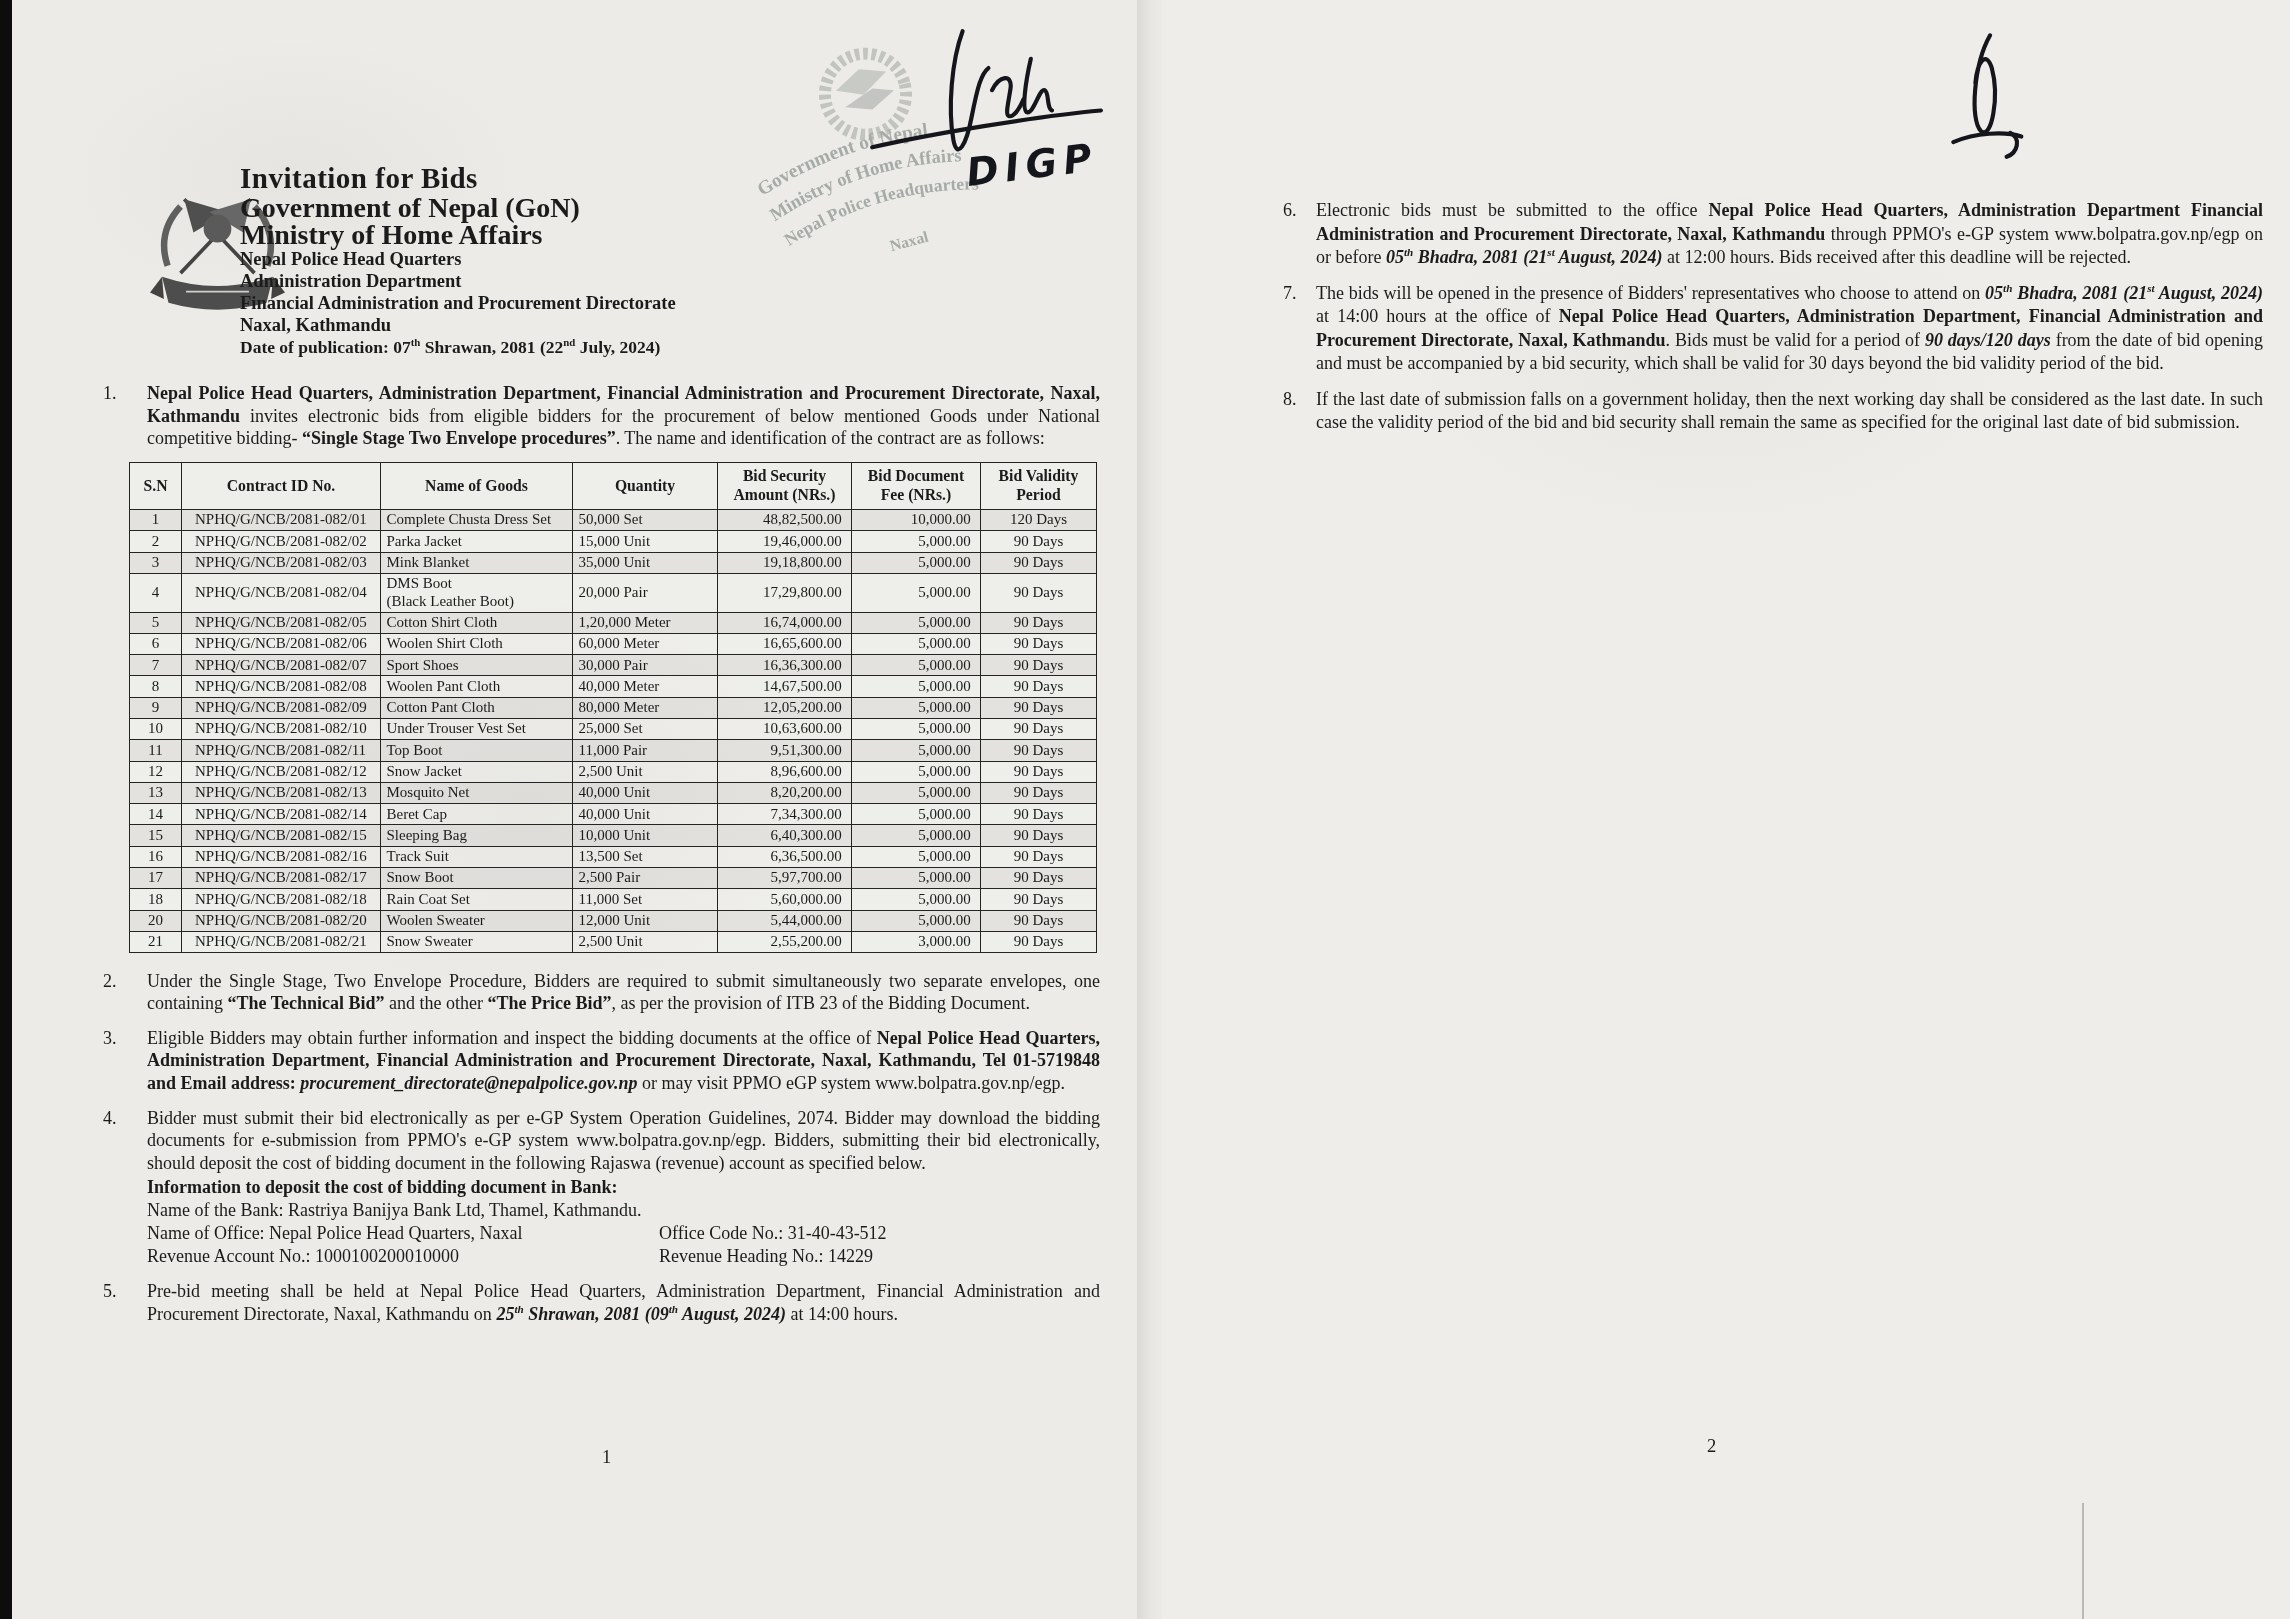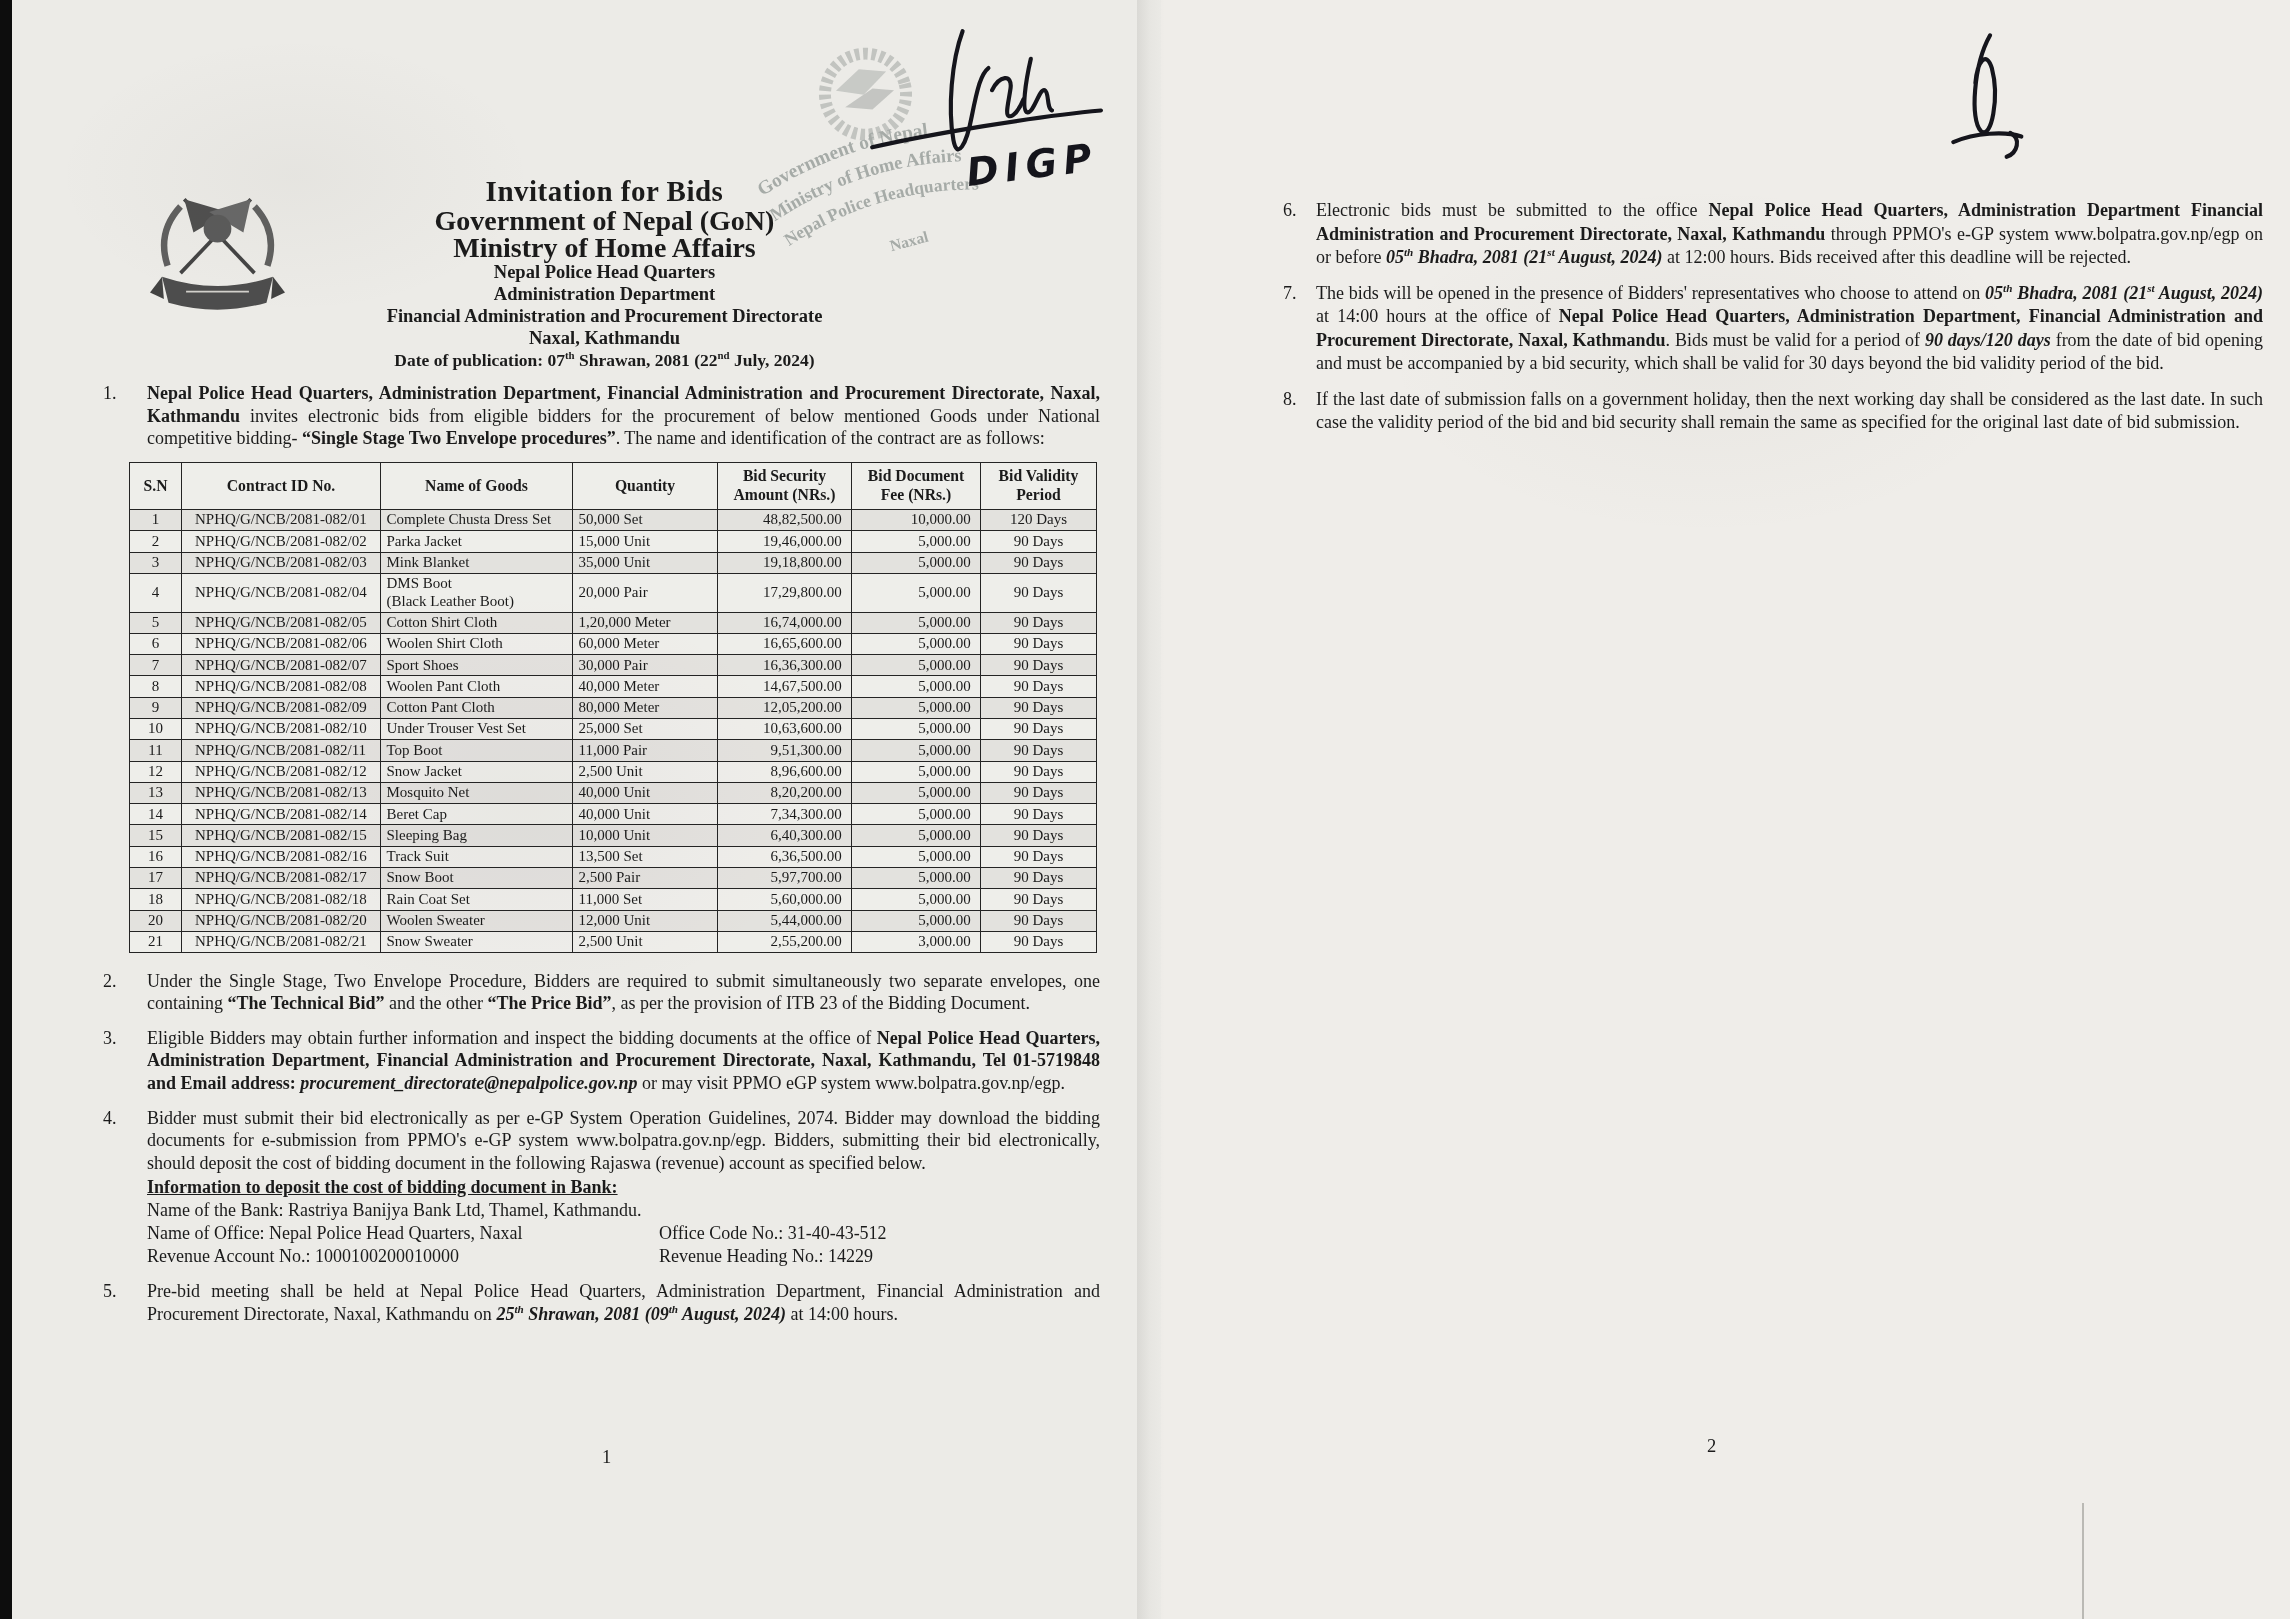--- a/index.html
+++ b/index.html
@@ -16,21 +16,21 @@
   .blob{position:absolute;border-radius:50%;pointer-events:none}
   .blob1{left:240px;top:591px;width:572px;height:425px;background:radial-gradient(ellipse,rgba(118,112,100,.06),rgba(0,0,0,0) 70%)}
   .blob2{left:1384px;top:185px;width:646px;height:351px;background:radial-gradient(ellipse,rgba(118,112,100,.05),rgba(0,0,0,0) 70%)}
   .blob3{left:55px;top:37px;width:480px;height:277px;background:radial-gradient(ellipse,rgba(110,105,95,.05),rgba(0,0,0,0) 70%)}
 
   .b{font-weight:bold}
   .i{font-style:italic}
   sup{font-size:.62em;line-height:0}
 
   
-  .hdr{position:absolute;left:240px;top:176px;width:729px;text-align:center;font-weight:bold}
+  .hdr{position:absolute;left:240px;top:163px;width:729px;font-weight:bold}
   .hdr .title{font-size:29px;line-height:31px;letter-spacing:0.5px}
   .hdr .l-big{font-size:28px;line-height:27px}
   .hdr .l-small{font-size:18.5px;line-height:22px}
   .hdr .l-date{font-size:17.5px;line-height:22px}
 
   
   .logo{position:absolute;left:138px;top:175px;opacity:.88}
   
   .stamp{position:absolute;left:701px;top:35px;opacity:.85}
   .stamp text{font-family:"Liberation Serif",serif;font-weight:bold;fill:#9aa09d}
@@ -56,21 +56,21 @@
   .c0{width:52px;text-align:center}
   .c1{width:199px;text-align:left;padding-left:13px !important}
   .c2{width:192px;text-align:left}
   .c3{width:145px;text-align:left;padding-right:8.3px !important}
   .c4{width:134px;text-align:right;padding-right:9.2px !important}
   .c5{width:129px;text-align:right;padding-right:9.2px !important}
   .c6{width:116px;text-align:center}
 
   
   .bank{margin-top:1.8px;line-height:23px}
-  .bank .bh{font-weight:bold;text-decoration:underline}
+  .bank .bh{font-weight:bold;}
   .bank .cols{display:grid;grid-template-columns:512px 1fr}
 
   .pagenum{position:absolute;font-size:18.5px}
   .pn1{left:602px;top:1447px}
   .pn2{left:1707px;top:1436px}
 </style>
 </head>
 <body>
 
 <div class="paper-right"></div>

